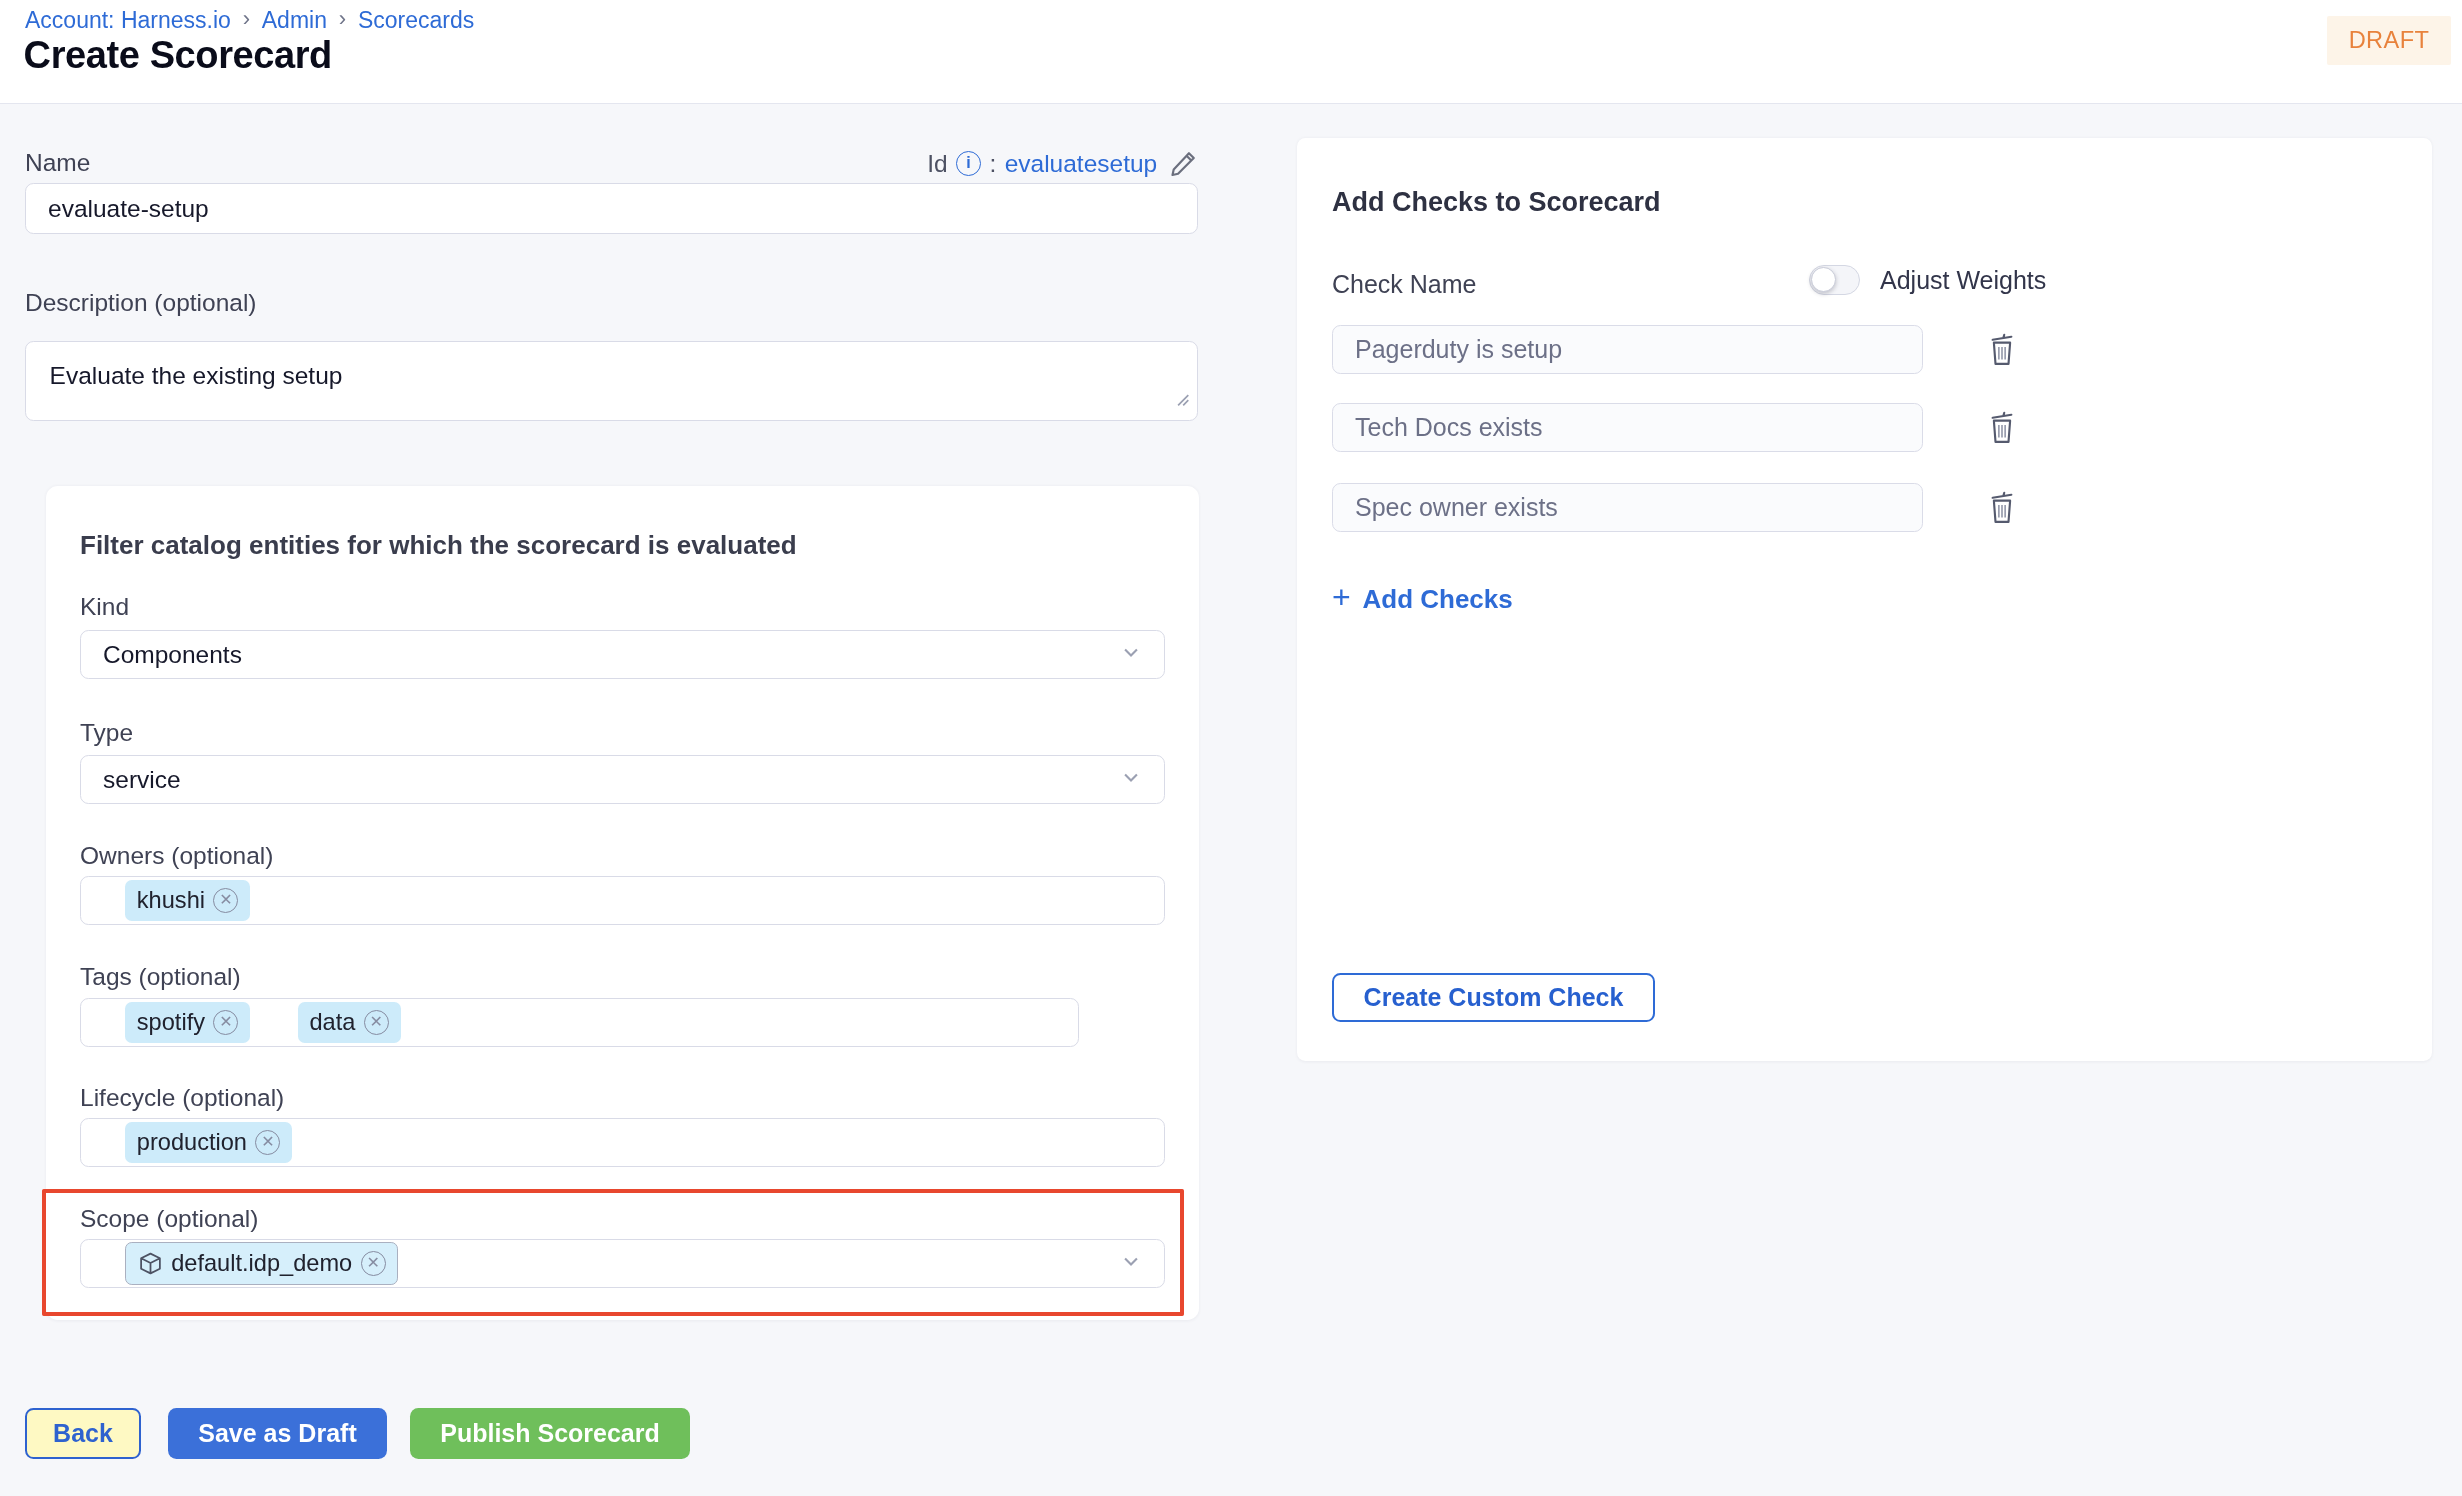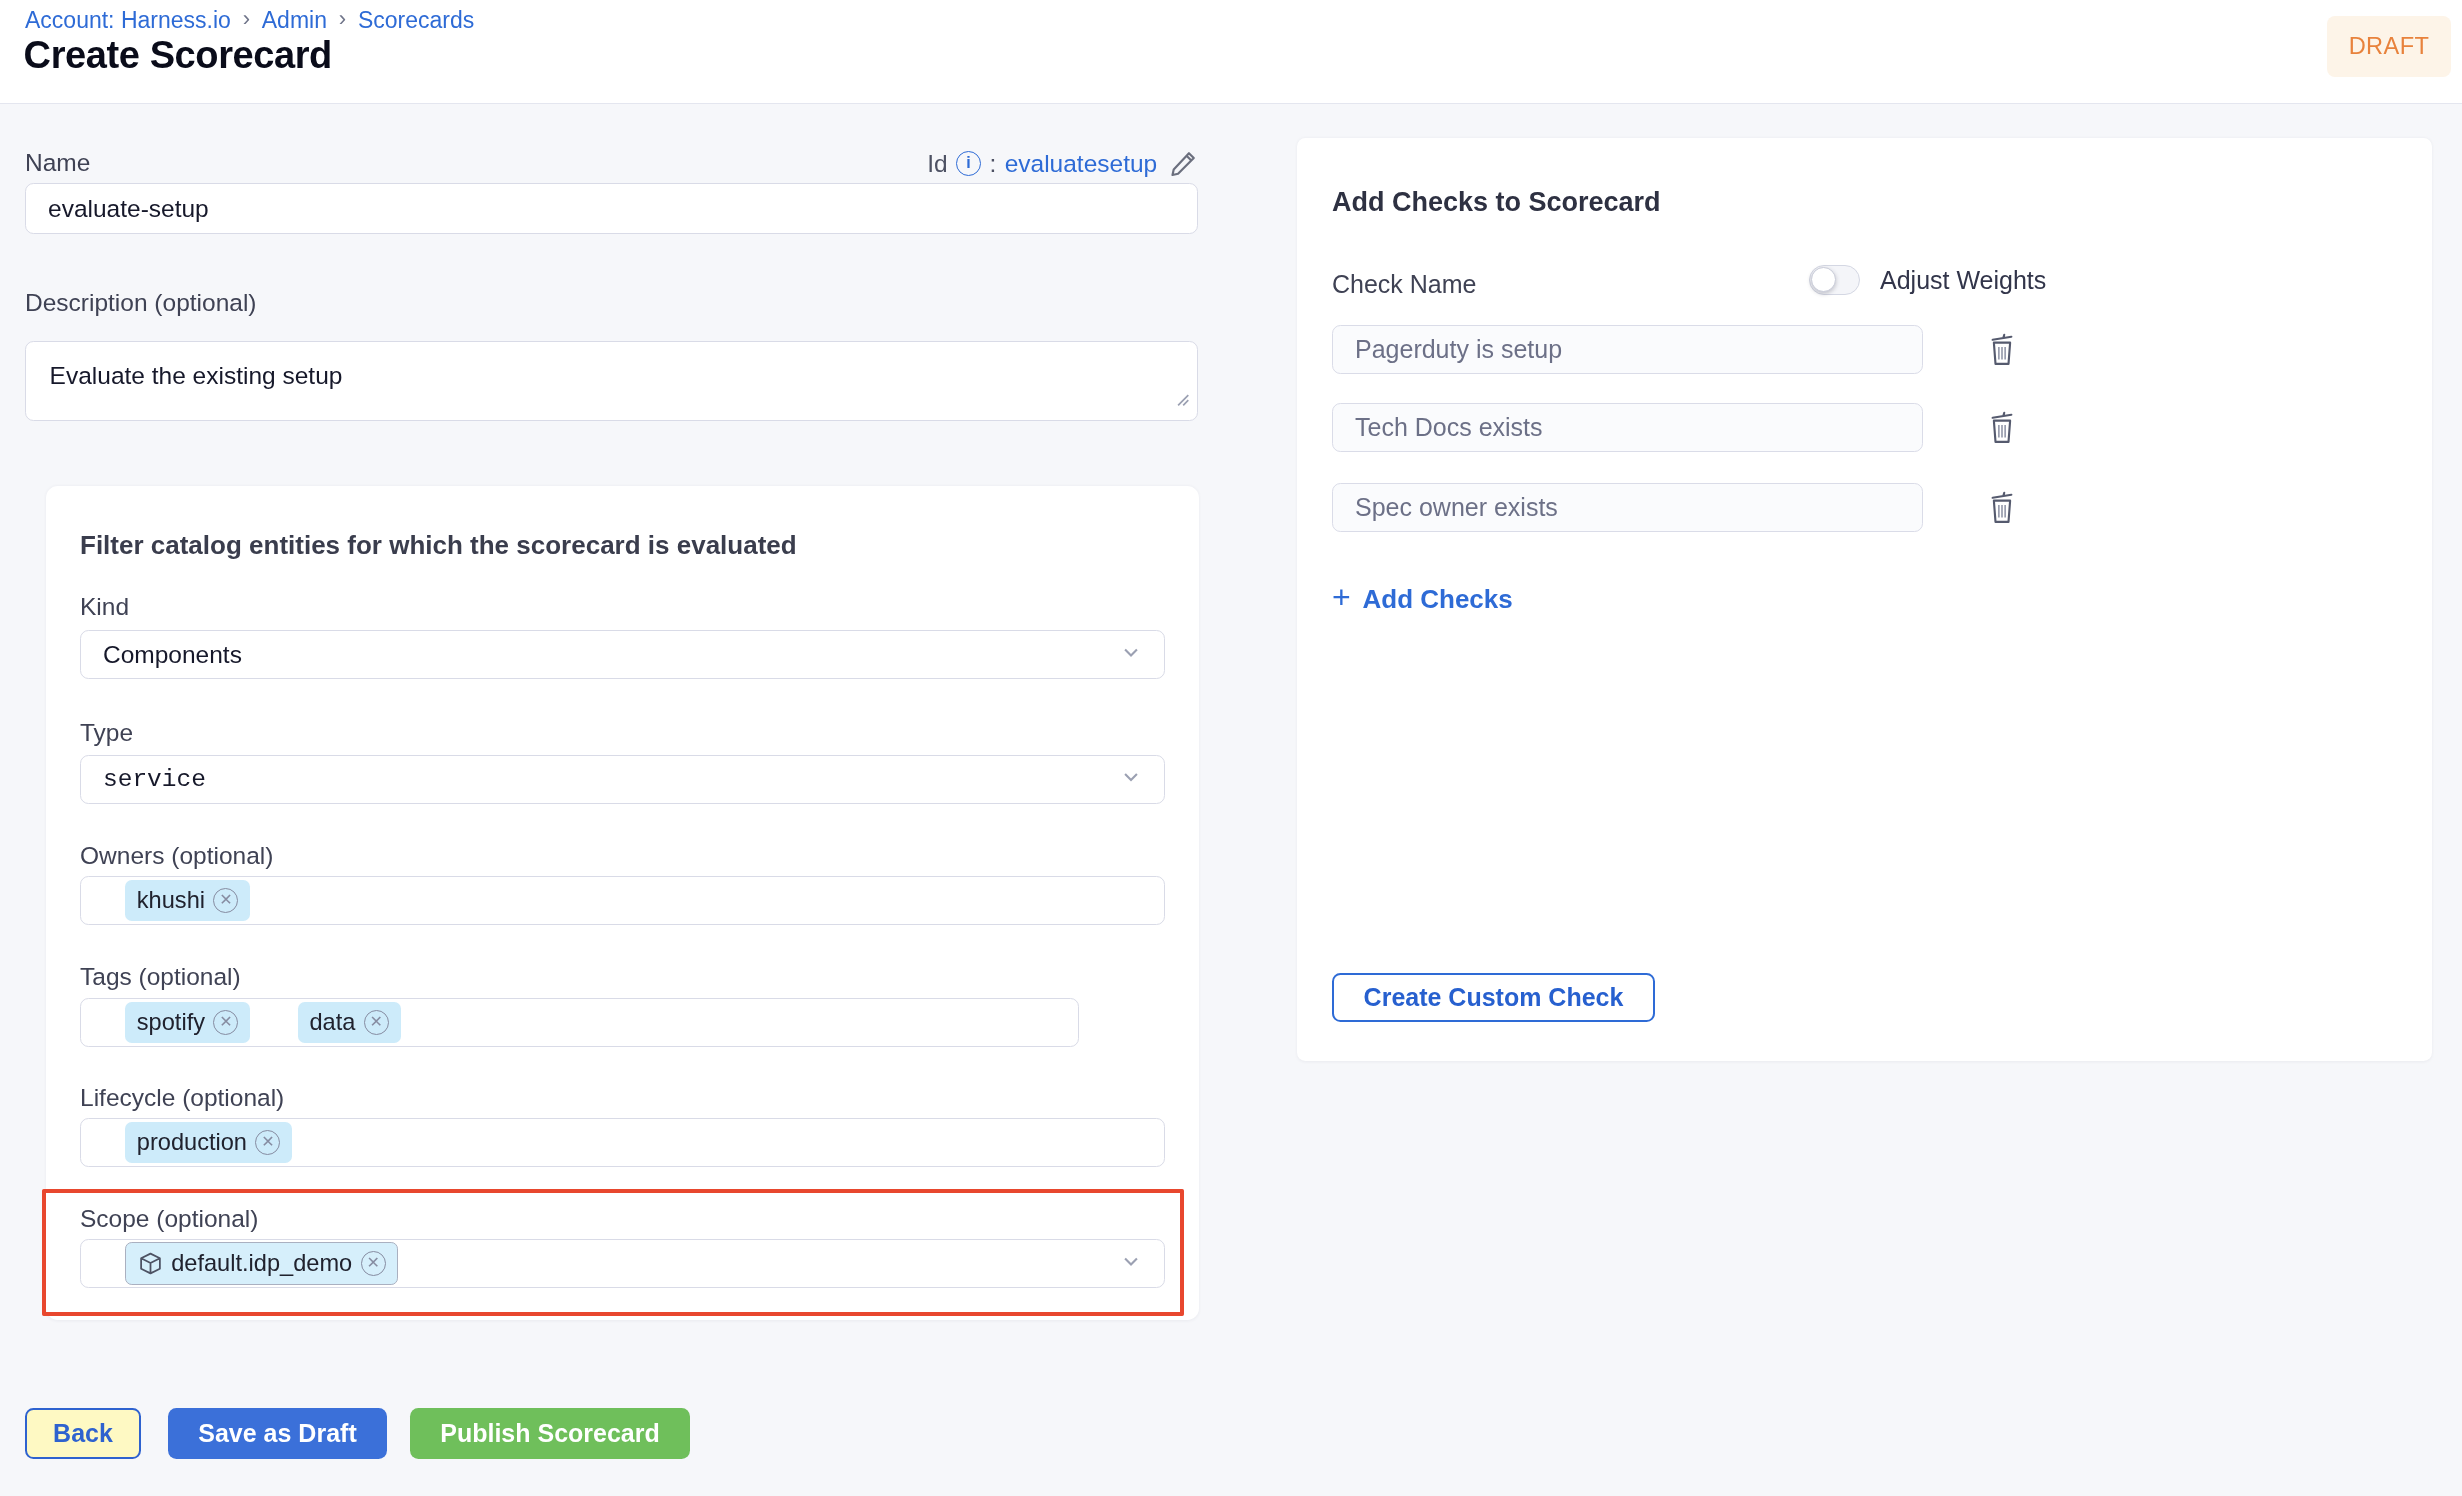--- a/index.html
+++ b/index.html
@@ -11,22 +11,22 @@
   }
   
   .header-bar { position:absolute; left:0; top:0; width:2462px; height:104px;
     background:#ffffff; border-bottom:1.7px solid #e4e6ef; }
   .breadcrumb { position:absolute; left:25px; top:6.8px; font-size:23px;
     display:flex; align-items:flex-start; gap:11.8px; }
   .crumb { color:#2e6bd6; cursor:pointer; }
   .crumb-sep { color:#70758a; font-size:22px; transform:translateY(-0.8px); }
   .page-title { position:absolute; left:23.6px; top:34px; font-size:38px;
     font-weight:700; color:#0a0c1a; letter-spacing:-0.4px; }
-  .draft-badge { position:absolute; left:2327px; top:16px; width:124px; height:61px;
-    background:#fdf4e8; color:#e8823c; font-size:23.6px; border-radius:8px;
+  .draft-badge { position:absolute; left:2327px; top:16px; width:124px; height:49px;
+    background:#fdf4e8; color:#e8823c; font-size:23.6px; border-radius:2px;
     display:flex; align-items:center; justify-content:center; letter-spacing:0.4px; }
 
   
   .field-label { position:absolute; font-size:24.5px; color:#3f4254; }
   .inputbox { position:absolute; background:#ffffff; border:1.7px solid #d9dbe7;
     border-radius:8.4px; display:flex; align-items:center; padding:0 22px;
     font-size:24.5px; color:#16182a; }
   .selectbox { justify-content:flex-start; }
   .chev { position:absolute; right:22px; top:50%; transform:translateY(-50%); }
   .chipbox { gap:13.5px; padding:0 10px; }
@@ -133,21 +133,21 @@
     <div class="inputbox selectbox" style="left:34px; top:144px; width:1085px; height:49px;">
       <span>Components</span>
       <span class="chev">
         <svg width="22" height="22" viewBox="0 0 26 26">
             <polyline points="6,10 13,17 20,10" fill="none" stroke="#9ba0b2" stroke-width="2.5"></polyline>
           </svg>
       </span>
     </div>
 
     <div class="field-label" style="left:34px; top:233px;">Type</div>
-    <div class="inputbox selectbox" style="left:34px; top:269px; width:1085px; height:49px;font-family:Liberation Mono, monospace;">
+    <div class="inputbox selectbox" style="left:34px; top:269px; width:1085px; height:49px;">
       <span>service</span>
       <span class="chev">
         <svg width="22" height="22" viewBox="0 0 26 26">
             <polyline points="6,10 13,17 20,10" fill="none" stroke="#9ba0b2" stroke-width="2.5"></polyline>
           </svg>
       </span>
     </div>
 
     <div class="field-label" style="left:34px; top:356px;">Owners (optional)</div>
     <div class="inputbox chipbox" style="left:34px; top:390px; width:1085px; height:49px;">

